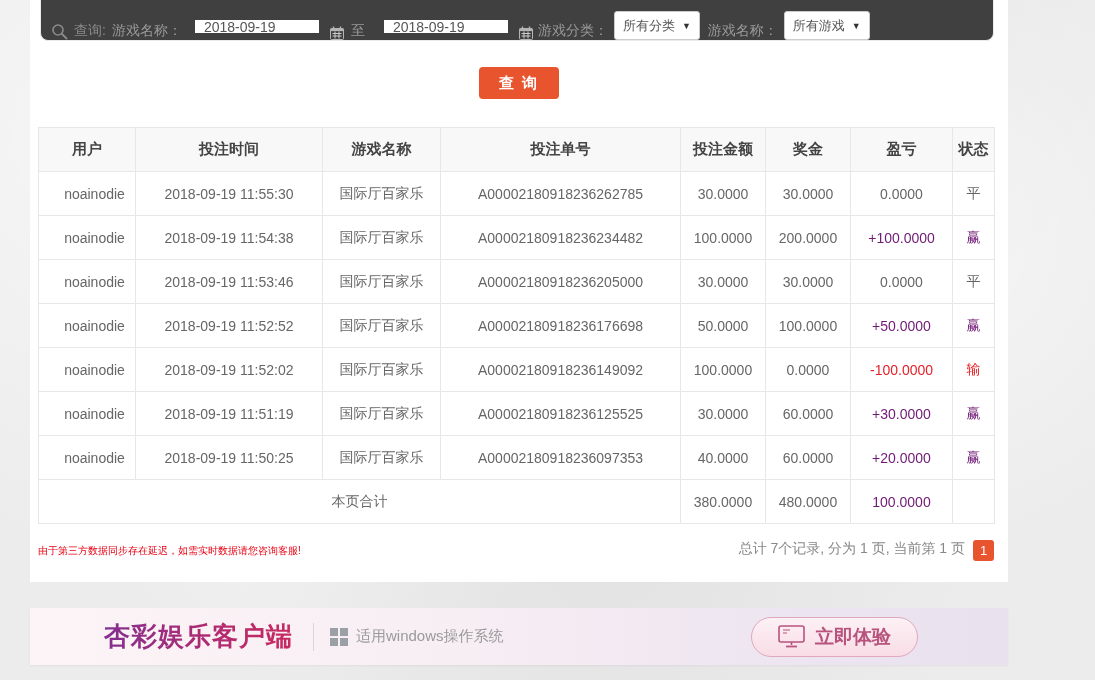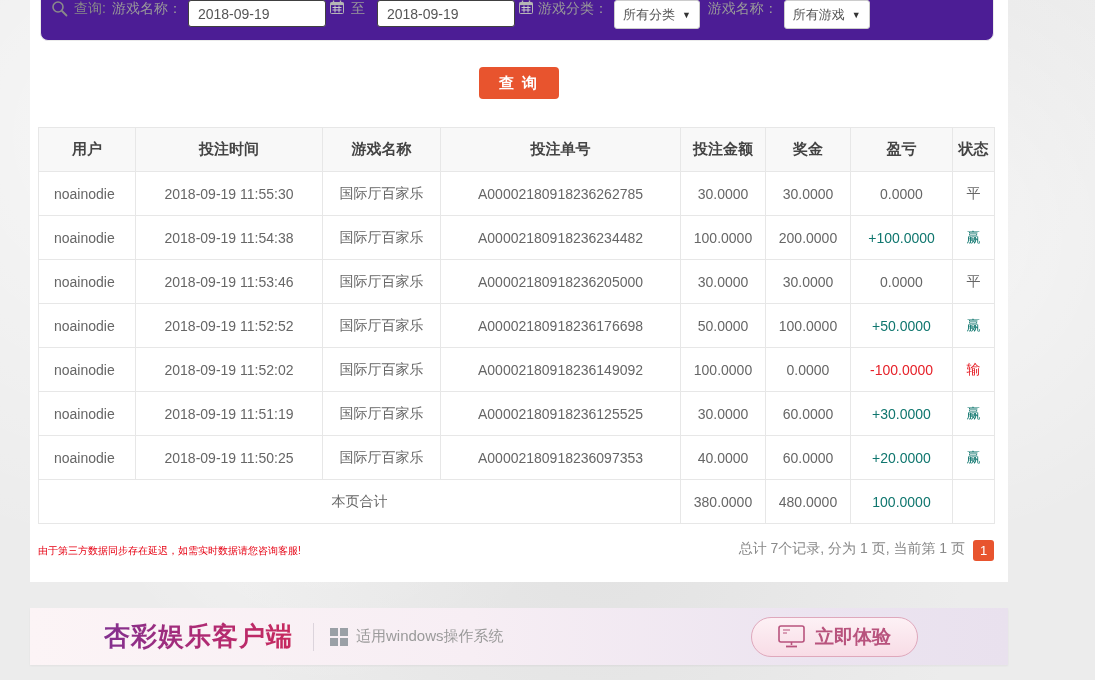--- a/index.html
+++ b/index.html
@@ -12,28 +12,28 @@
       radial-gradient(circle at 12% 20%, rgba(255,255,255,.55), transparent 38%),
       radial-gradient(circle at 85% 35%, rgba(255,255,255,.5), transparent 30%),
       radial-gradient(circle at 55% 80%, rgba(221,221,221,.65), transparent 45%),
       radial-gradient(circle at 30% 65%, rgba(255,255,255,.45), transparent 28%),
       radial-gradient(circle at 70% 10%, rgba(224,224,224,.6), transparent 35%);
   }
   .panel { position:absolute; left:30px; top:0; width:978px; height:582px; background:#fff; }
 
   
   .search-bar {
-    margin:0 14px 0 10px; height:41px; background:#4c1d95;
+    margin:0 14px 0 10px; height:41px; background:#404040;
     border:1px solid #ebebeb; border-top:none; border-radius:0 0 8px 8px;
-    display:flex; align-items:flex-start; padding:0 10px; font-size:14px; color:#999;
+    display:flex; align-items:flex-end; padding:0 10px; font-size:14px; color:#999;
   }
   .search-bar .lbl { white-space:nowrap; }
   .q-lbl { color:#8a8a8a; margin:0 6px 0 6px; }
   .date-input {
-    width:138px; height:27px; border:1px solid #404040; border-radius:3px;
+    width:138px; height:27px; border:7px solid #404040; border-radius:3px;
     background:#fff; color:#555; font-size:14px; padding:0 9px; margin-left:6px;
     font-family:"Liberation Sans",sans-serif;
   }
   .cal-icon { margin:0 5px 0 4px; display:inline-flex; }
   .to-lbl { margin:0 6px 0 2px; color:#999; }
   .select {
     display:inline-flex; align-items:center; height:29px; border:1px solid #ccc;
     border-radius:3px; background:#fff; color:#555; font-size:13px;
     padding:0 8px; margin:0 8px 0 6px; gap:7px; cursor:pointer; white-space:nowrap;
   }
@@ -46,22 +46,22 @@
     font-size:15px; font-weight:bold; cursor:pointer; letter-spacing:2px;
     font-family:"Liberation Sans",sans-serif;
   }
 
   
   .table-wrap { margin:28px 14px 0 8px; }
   table { width:956px; border-collapse:collapse; table-layout:fixed;padding-left:20px; }
   th, td { border:1px solid #e7e7e7; height:44px; text-align:center; font-size:14px; }
   th { background:#f8f8f8; color:#444; font-weight:bold; font-size:15px; }
   td { color:#666; background:#fff; }
-  td.user-cell { text-align:left; padding-left:15px; }
-  .tone-win { color:#0f766e; }
+  td.user-cell { text-align:center; padding-left:15px; }
+  .tone-win { color:#701a75; }
   .tone-loss { color:#e62129; }
   .tone-draw { color:#666; }
 
   
   .meta-row { display:flex; justify-content:space-between; align-items:center; margin:16px 14px 0 8px; }
   .notice { color:#e60012; font-size:10px; }
   .page-info { color:#888; font-size:14px; display:flex; align-items:flex-start; gap:8px; }
   .page-num {
     display:inline-block; min-width:21px; height:21px; line-height:21px; text-align:center;
     background:#e8542e; color:#fff; border-radius:3px; font-size:13px; cursor:pointer;

